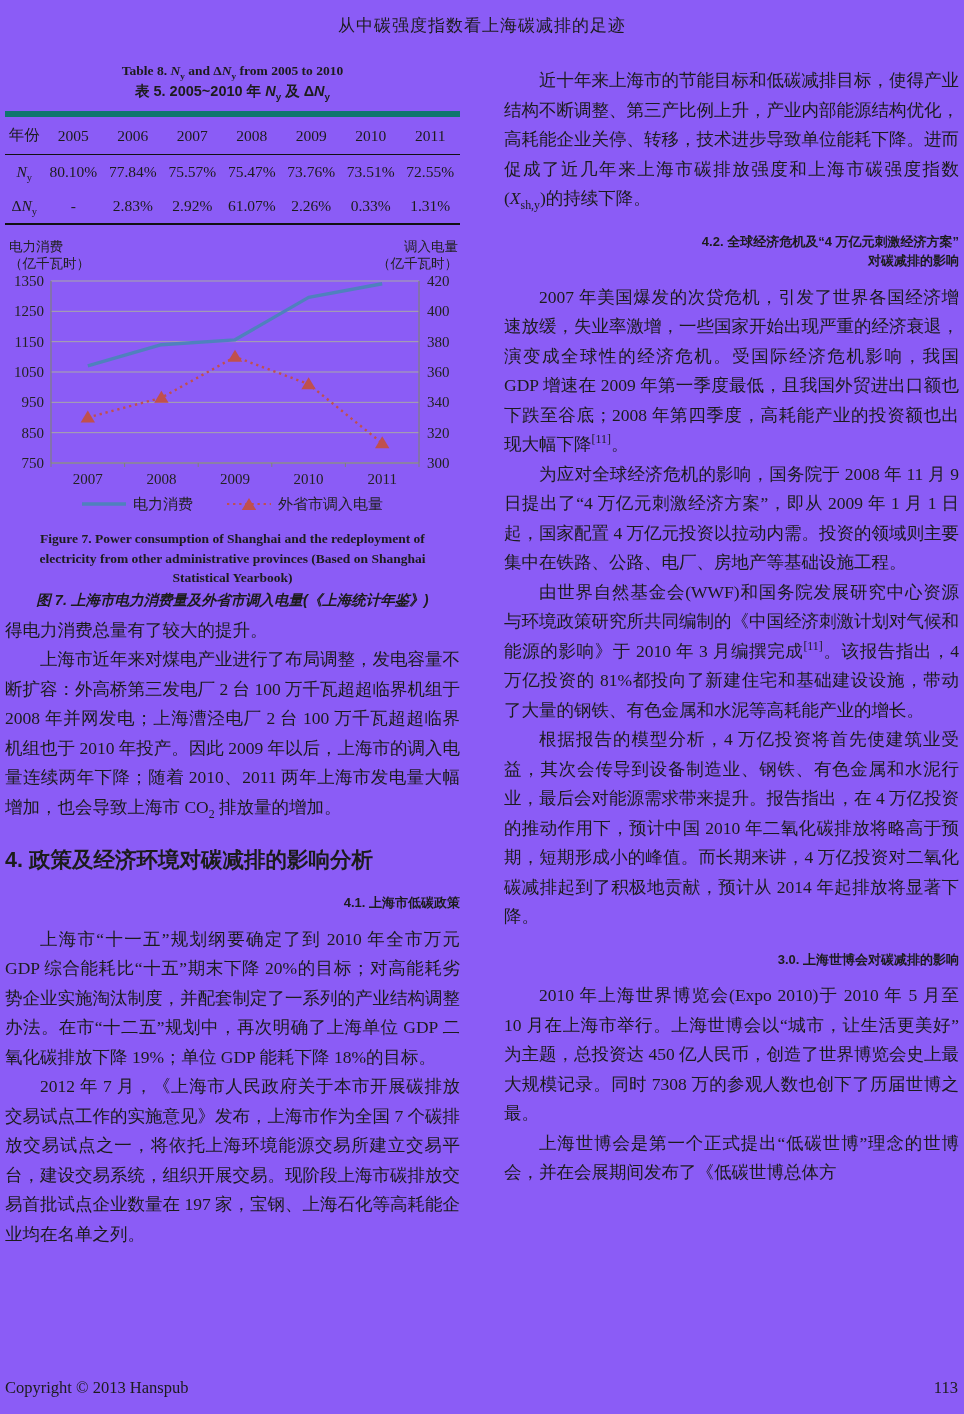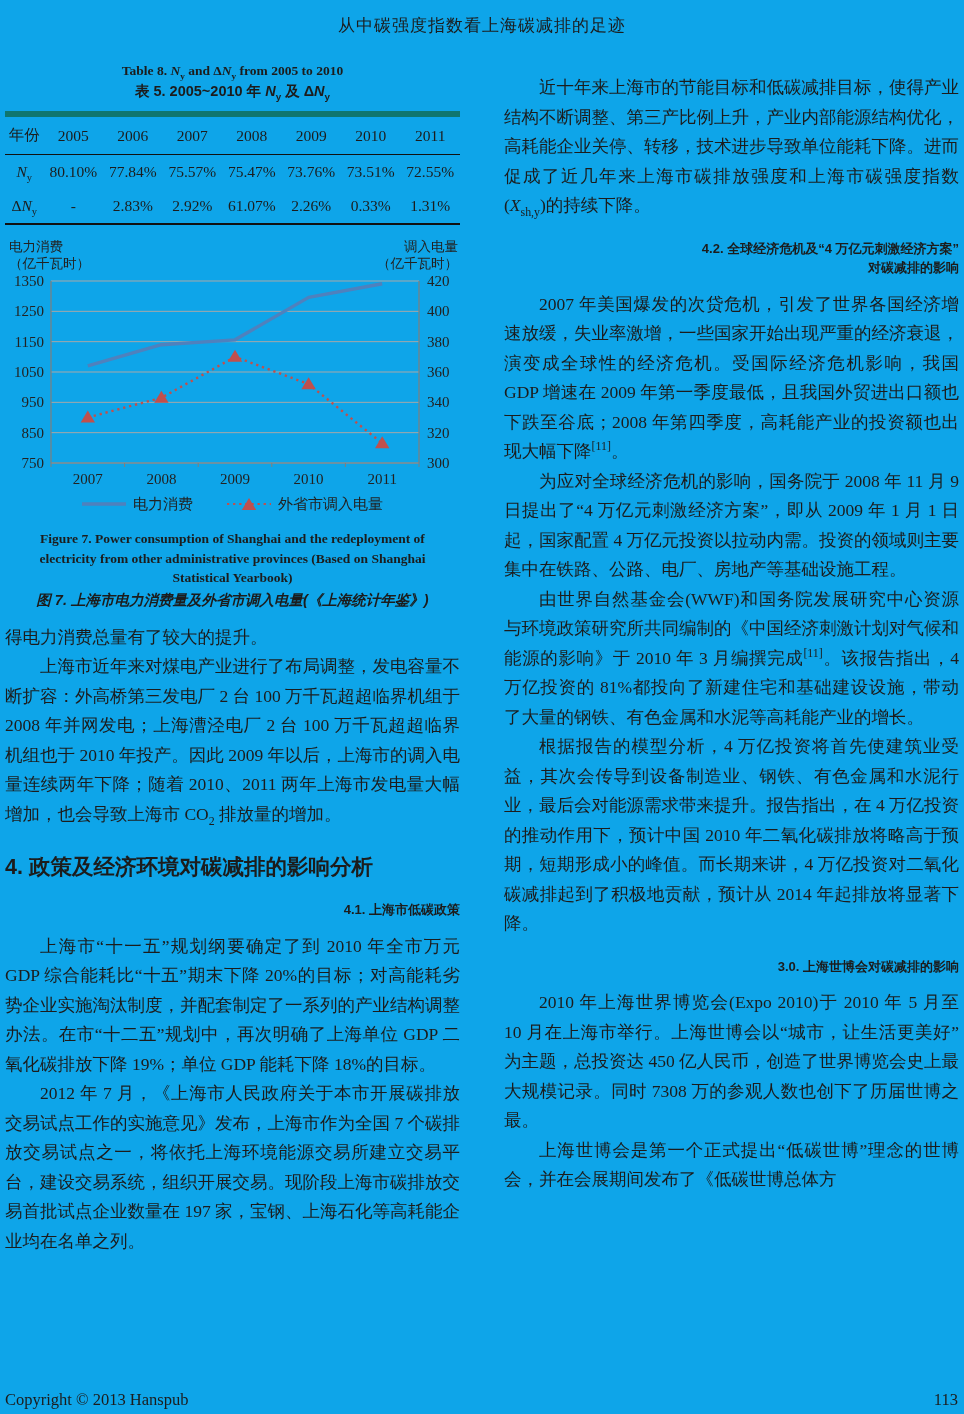--- a/index.html
+++ b/index.html
@@ -1,18 +1,18 @@
 <!DOCTYPE html>
 <html lang="zh"><head>
 <meta charset="utf-8">
 <style>
   html,body { margin:0; padding:0; background:#e8e8e8; }
   .page {
     position:relative; width:964px; height:1414px; margin:0 auto;
-    background:#0ea5e9; box-sizing:border-box; padding:10px 5px 0 5px;
+    background:#8b5cf6; box-sizing:border-box; padding:10px 5px 0 5px;
     font-family:"Liberation Serif","DejaVu Serif",serif; color:#1c1c1c;
     overflow:hidden;
   }
   .page-header { text-align:center; font-size:17px; letter-spacing:1px; margin-top:4px; }
   .columns { display:flex; gap:44px; margin-top:24px; }
   .col { width:455px; box-sizing:border-box; }
 
   .tbl-caption { text-align:center; font-weight:bold; font-size:13.5px; line-height:1.5; }
   .tbl-caption.zh { font-size:14.5px; font-family:"Liberation Sans","DejaVu Sans",sans-serif; }
 
@@ -26,37 +26,37 @@
 
   #figure7 { margin-top:10px; }
   svg text { font-family:"Liberation Serif","DejaVu Serif",serif; fill:#222; }
 
   .fig-caption {
     text-align:center; font-weight:bold; font-size:13.5px; line-height:1.45;
     margin:8px auto 0 auto; width:96%;
   }
   .fig-caption.zh { font-size:14.5px; font-family:"Liberation Sans","DejaVu Sans",sans-serif; margin-top:2px;font-style:italic; }
 
-  .flow { margin-top:12px; }
+  .flow { margin-top:5px; }
   .flow p  { font-size:17.5px; line-height:29.5px; text-align:justify; margin:0; }
   .flow p.indent { text-indent:2em; }
   .flow h2 {
     font-size:21.5px; font-weight:bold; margin:24px 0 10px 0;
     font-family:"Liberation Sans","DejaVu Sans",sans-serif; line-height:1.35;
   }
   .flow h3 {
     font-size:13px; font-weight:bold; margin:18px 0 12px 0;
     font-family:"Liberation Sans","DejaVu Sans",sans-serif; line-height:1.5;
     padding-left:2.35em; text-indent:-2.35em;text-align:right;
   }
   sub { font-size:68%; line-height:0; }
   sup { font-size:68%; line-height:0; }
 
   .page-footer {
-    position:absolute; left:5px; right:6px; bottom:4px;
+    position:absolute; left:5px; right:6px; bottom:16px;
     display:flex; justify-content:space-between; font-size:16.5px;
   }
 </style>
 </head>
 <body>
 
 <div class="page">
 
   <div class="page-header">从中碳强度指数看上海碳减排的足迹</div>
 

